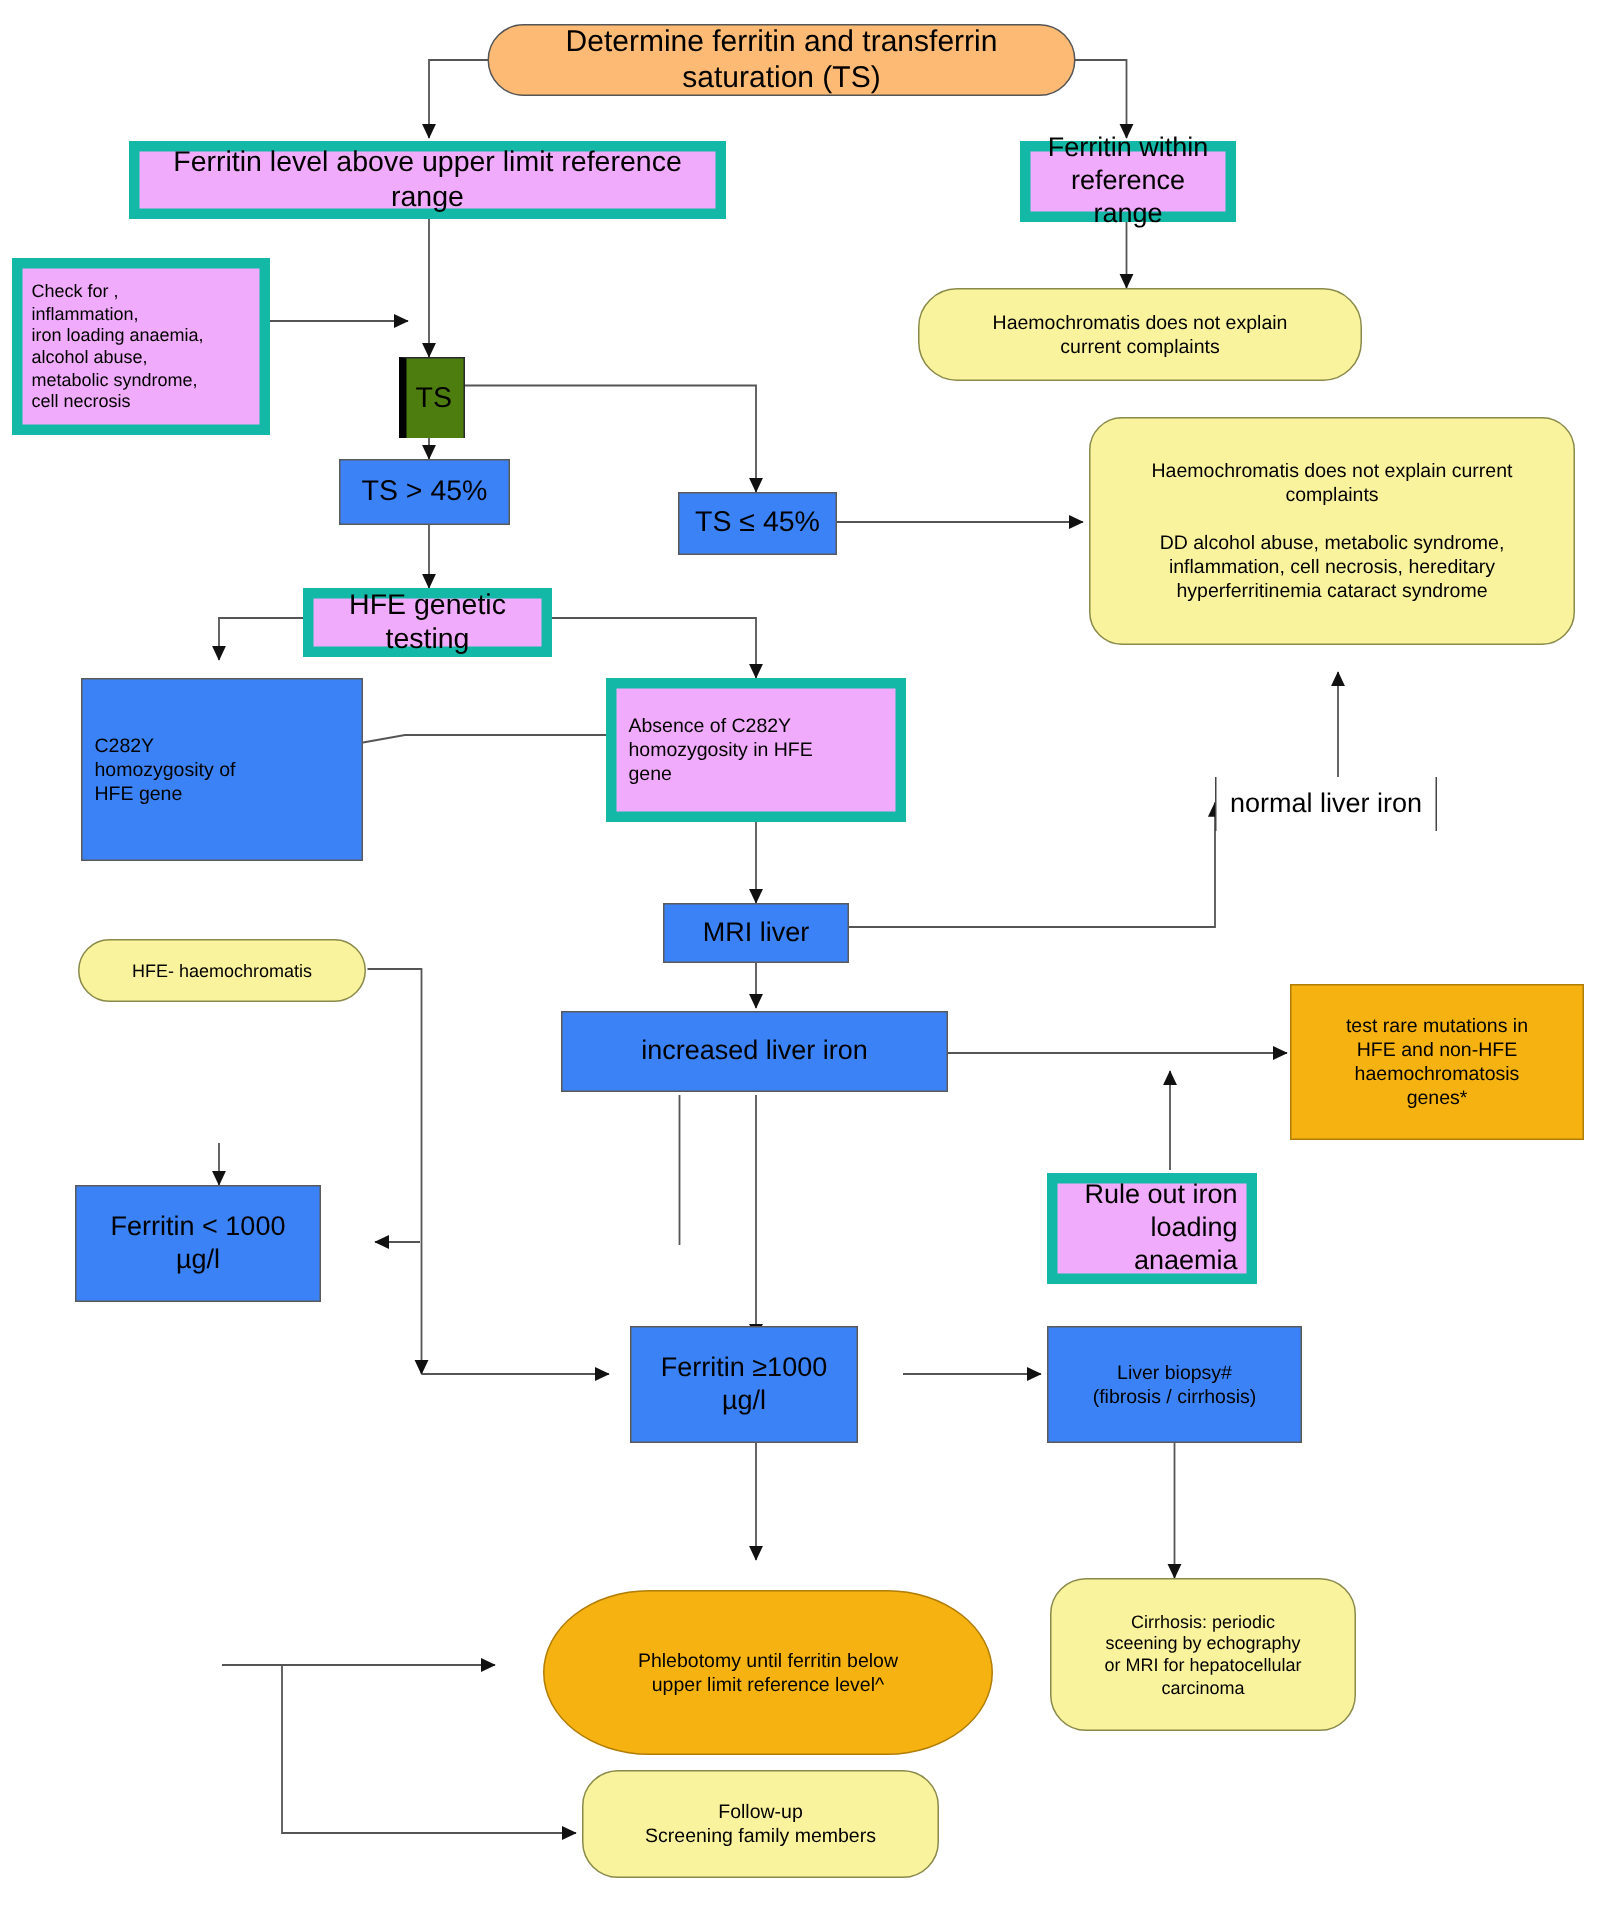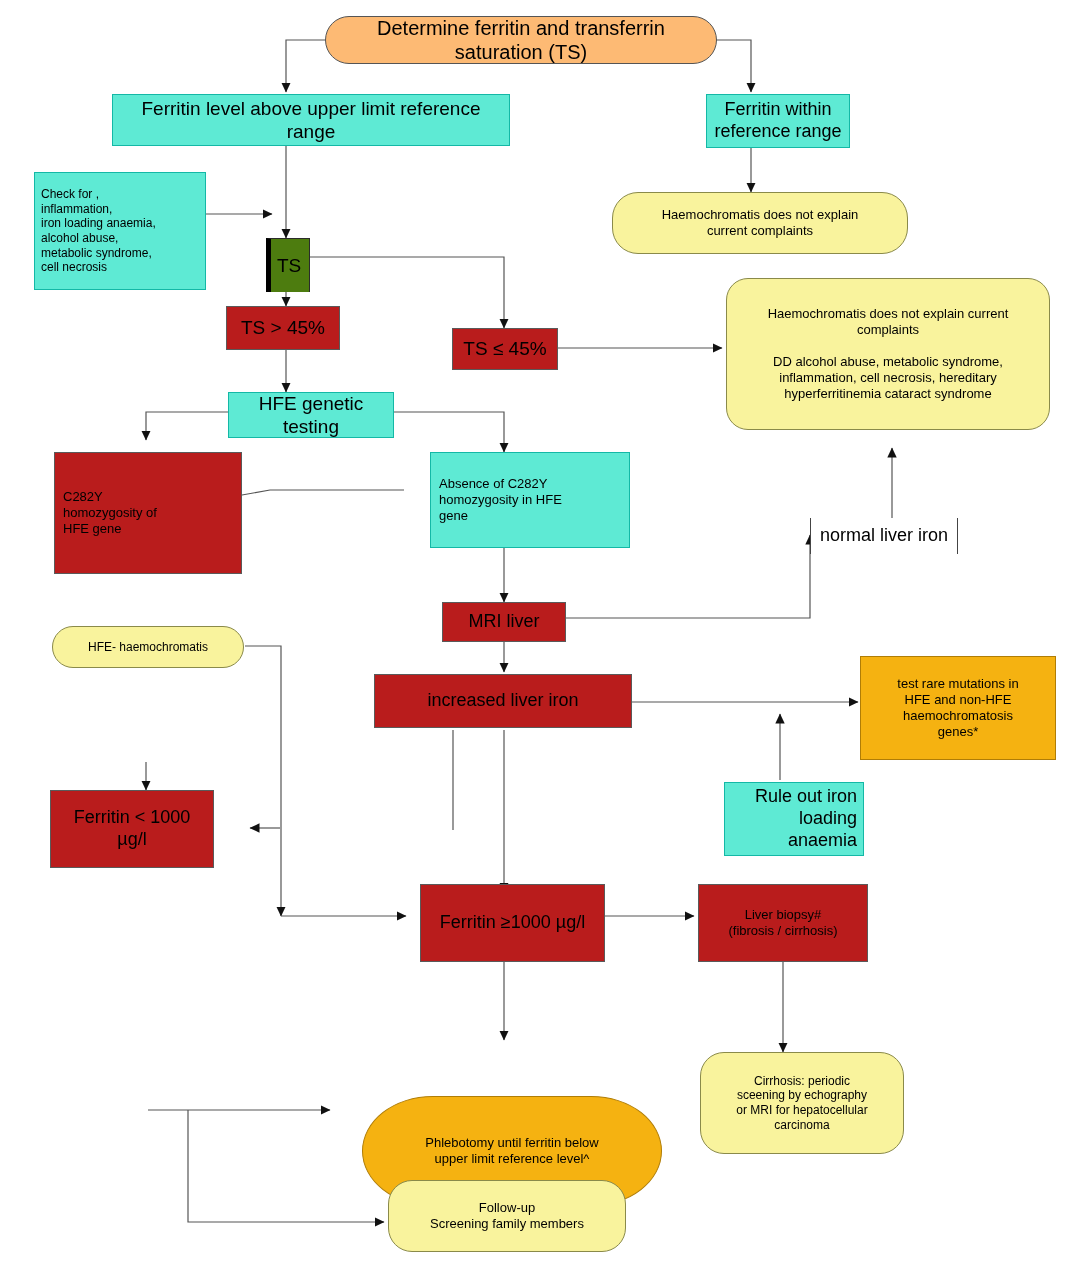--- a/index.html
+++ b/index.html
@@ -1,22 +1,22 @@
 <!DOCTYPE html>
 <html><head>
 <meta charset="utf-8">
 <style>
   html,body{margin:0;padding:0;background:#ffffff;}
   body{font-family:"Liberation Sans","DejaVu Sans",sans-serif;}
   #stage{position:relative;width:1071px;height:1280px;background:#fff;overflow:hidden;}
   #wires{position:absolute;left:0;top:0;width:1071px;height:1280px;pointer-events:none;}
   .node{position:absolute;box-sizing:border-box;display:flex;align-items:center;justify-content:center;
         text-align:center;color:#000;line-height:1.22;}
-  .rect{background:#b91c1c;border:1px solid #5a5a5a;}
-  .rect-dark{background:#5eead4;border:1px solid #14b8a6;margin-left:26px;}
+  .rect{background:#3b82f6;border:1px solid #5a5a5a;}
+  .rect-dark{background:#f0abfc;border:7px solid #14b8a6;}
   .yellow{background:#f9f39d;border:1px solid #8a8a4a;border-radius:26px;}
   .orange{background:#f5b211;border:1px solid #b07d06;}
   .orange-round{background:#f5b211;border:1px solid #b07d06;border-radius:90px/70px;}
   .stadium{border-radius:40px;}
   .sideonly{background:#fff;border:none;border-left:1px solid #444;border-right:1px solid #444;}
   .txt{padding:0 6px;white-space:pre-line;}
   .f20{font-size:20px;}
   .f19{font-size:19px;}
   .f18{font-size:18px;}
   .f17{font-size:13px;}
@@ -144,26 +144,26 @@
   <div class="node orange f17 txt" style="left:860px;top:656px;width:196px;height:104px;">test rare mutations  in
 HFE and non-HFE
 haemochromatosis
 genes*</div>
 
   <div class="node rect-dark f18 txt" style="left:698px;top:782px;width:140px;height:74px;text-align:right;">Rule out  iron
 loading anaemia</div>
 
   <div class="node rect f18 txt" style="left:50px;top:790px;width:164px;height:78px;">Ferritin &lt; 1000 µg/l</div>
 
-  <div class="node rect f18 txt" style="left:420px;top:884px;width:185px;height:78px;">Ferritin ≥1000 µg/l</div>
+  <div class="node rect f18 txt" style="left:420px;top:884px;width:152px;height:78px;">Ferritin ≥1000 µg/l</div>
 
   <div class="node rect f17 txt" style="left:698px;top:884px;width:170px;height:78px;">Liver biopsy#
 (fibrosis / cirrhosis)</div>
 
-  <div class="node orange-round f17 txt" style="left:362px;top:1096px;width:300px;height:110px;">Phlebotomy until ferritin below
+  <div class="node orange-round f17 txt" style="left:362px;top:1060px;width:300px;height:110px;">Phlebotomy until ferritin below
 upper limit reference level^</div>
 
   <div class="node yellow f16 txt" style="left:700px;top:1052px;width:204px;height:102px;border-radius:24px;">Cirrhosis:  periodic
 sceening by echography
 or MRI for hepatocellular
 carcinoma</div>
 
   <div class="node yellow f17 txt" style="left:388px;top:1180px;width:238px;height:72px;border-radius:24px;">Follow-up
 Screening family members</div>
 

